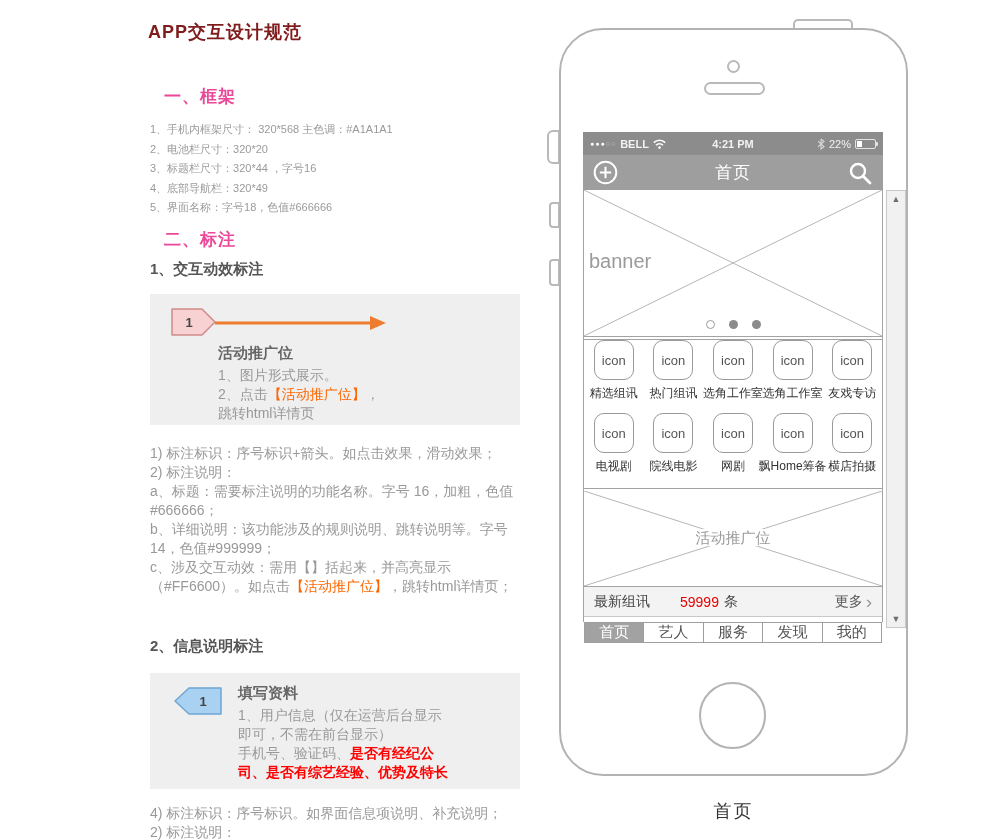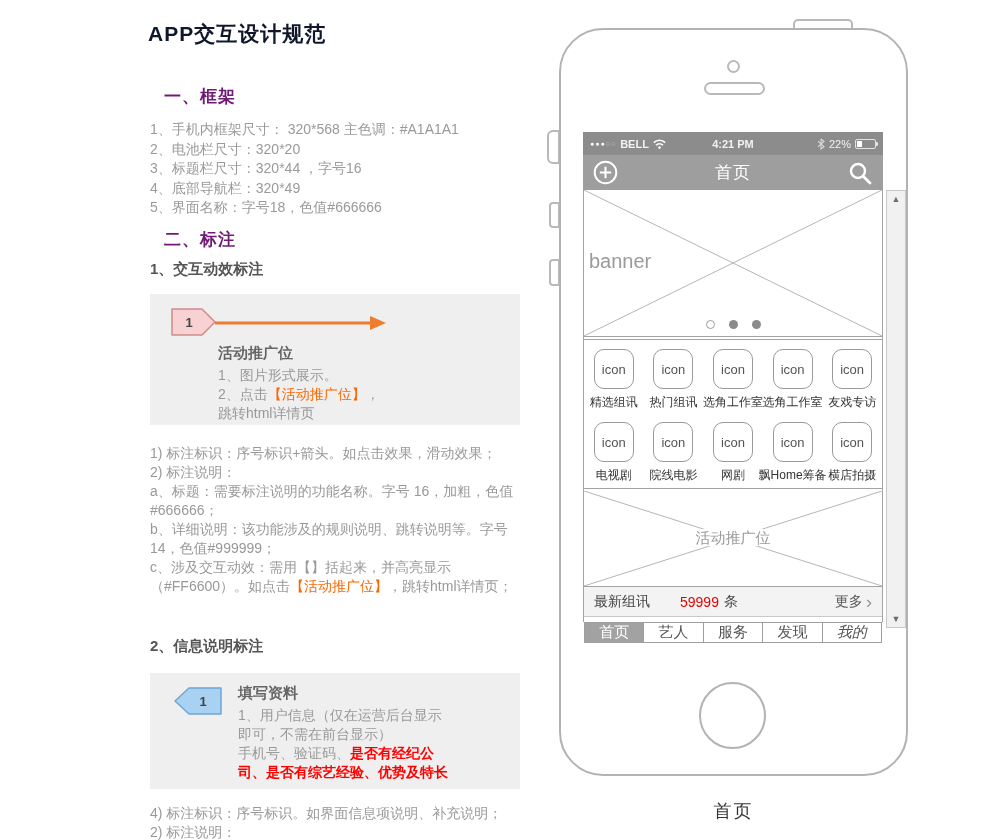--- a/index.html
+++ b/index.html
@@ -4,24 +4,24 @@
 <style>
   * { margin:0; padding:0; box-sizing:border-box; }
   html,body { width:1006px; height:840px; }
   body {
     font-family:"Liberation Sans","DejaVu Sans",sans-serif;
     background:#ffffff; position:relative; overflow:hidden;
   }
   .abs { position:absolute; }
 
   
-  .doc-title { left:148px; top:20px; font-size:21px; font-weight:bold; color:#0f172a; letter-spacing:1px; }
-  .h-main { font-size:17px; font-weight:bold; color:#701a75; letter-spacing:1px; }
+  .doc-title { left:148px; top:20px; font-size:18px; font-weight:bold; color:#7f1d1d; letter-spacing:1px; }
+  .h-main { font-size:17px; font-weight:bold; color:#ec4899; letter-spacing:1px; }
   .h-sub  { font-size:15px; font-weight:bold; color:#555; }
-  .frame-list { left:150px; top:120px; font-size:14px; color:#9a9a9a; line-height:19.5px; }
+  .frame-list { left:150px; top:120px; font-size:11px; color:#9a9a9a; line-height:19.5px; }
   .note-box { left:150px; width:370px; background:#efefef; }
   .nb1 { top:294px; height:131px; }
   .nb2 { top:673px; height:116px; }
   .ex-title { font-size:15px; font-weight:bold; color:#666; margin-bottom:3px; }
   .ex-line  { font-size:14px; color:#999; line-height:19px; }
   .hl-orange { color:#FF6600; }
   .hl-red    { color:#FF0000; }
   .red-bold  { color:#FF0000; font-weight:bold; }
   .notes { left:150px; font-size:14px; color:#999; line-height:19px; width:400px; }
   .notes div { white-space:nowrap; }
@@ -63,42 +63,42 @@
   .xsvg { position:absolute; inset:0; width:100%; height:100%; }
   .banner { height:147px; border-bottom:1px solid #a3a3a3; margin-bottom:2px; }
   .banner-label { position:absolute; left:0; right:0; top:60px; }
   .banner-label span { font-size:20px; color:#9a9a9a; background:#fff; padding:0 5px; }
   .dots { position:absolute; bottom:7px; left:0; right:0; display:flex; justify-content:center; gap:14px; }
   .dot { width:9px; height:9px; border-radius:50%; }
   .dot-open { border:1.5px solid #9a9a9a; background:#fff; }
   .dot-fill { background:#8b8b8b; }
 
   .grid { height:150px; border-top:1px solid #a3a3a3; border-bottom:1px solid #a3a3a3;
-    margin-bottom:2px; padding-top:9px; }
+    margin-bottom:2px; }
   .grid-row { display:flex; }
   .grid-cell { flex:1; display:flex; flex-direction:column; align-items:center; min-width:0; }
   .icon-box { width:40px; height:40px; border:1px solid #999; border-radius:10px;
     display:flex; align-items:center; justify-content:center; font-size:13px; color:#555; background:#fff; }
   .icon-label { margin-top:5px; font-size:12px; color:#333; white-space:nowrap; }
 
   .promo { height:96px; border-bottom:1px solid #a3a3a3; }
   .promo-label { position:absolute; left:0; right:0; top:38px; text-align:center; }
   .promo-label span { font-size:15px; color:#9a9a9a; background:#fff; padding:0 4px; }
 
   .news { height:30px; background:#f3f3f3; border-bottom:1px solid #c9c9c9;
     display:flex; align-items:center; padding:0 10px; font-size:14px; color:#444; }
   .news-count { color:#e80000; margin-left:30px; }
   .news-unit { margin-left:5px; }
   .news-more { margin-left:auto; color:#555; display:flex; align-items:center; }
   .chev { color:#999; font-size:19px; margin-left:3px; line-height:1; }
 
   .tab-bar { flex:1; display:flex; border:1px solid #9e9e9e; margin-top:5px; }
   .tab { flex:1; display:flex; align-items:center; justify-content:center;
     font-size:15px; color:#555; background:#fff; border-right:1px solid #9e9e9e; }
-  .tab:last-child { border-right:none;font-style:italic; }
+  .tab:last-child { border-right:none; }
   .tab.active { background:#a2a2a2; color:#fff; }
 
   .scrollbar { left:886px; top:190px; width:20px; height:438px; background:#f1f1f1;
     border:1px solid #c8c8c8; }
   .scroll-arrow { position:absolute; left:0; right:0; text-align:center; font-size:9px; color:#6e6e6e; }
   .sa-up { top:3px; } .sa-dn { bottom:3px; }
 </style>
 </head>
 <body>
 

